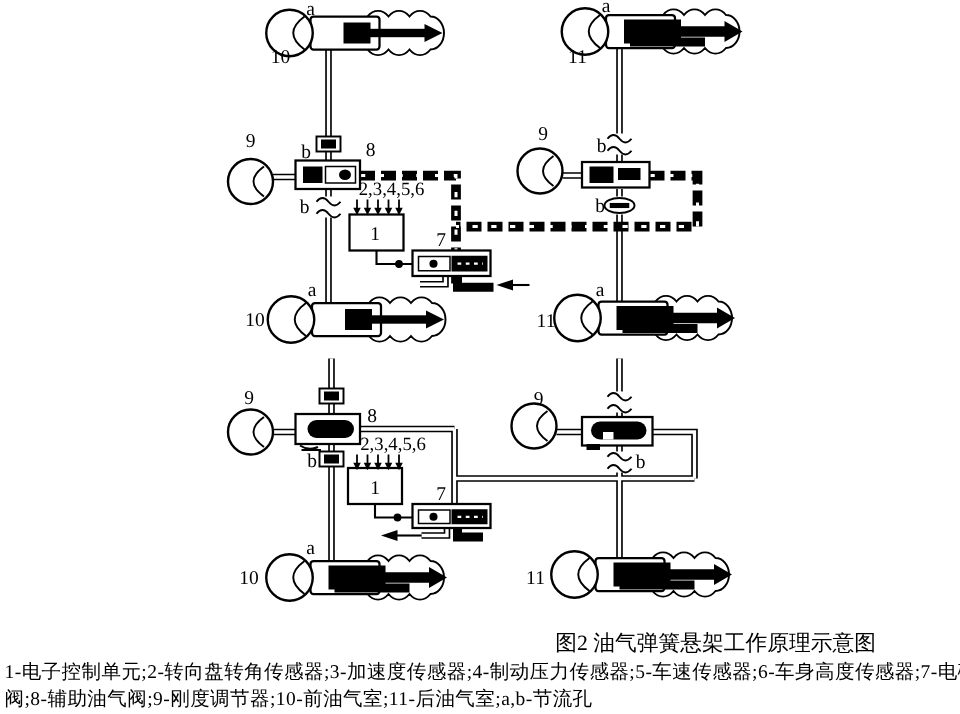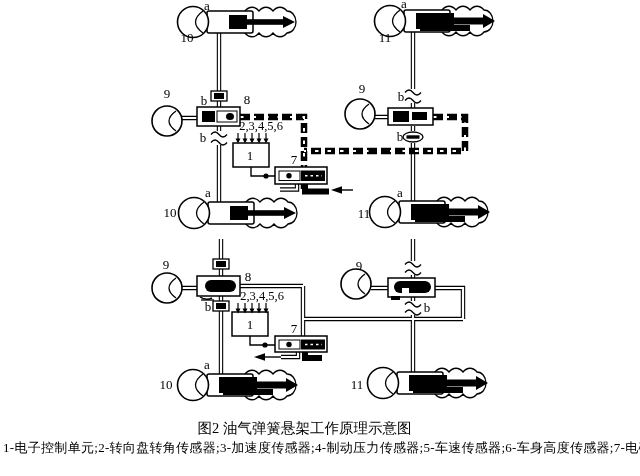--- a/index.html
+++ b/index.html
@@ -8,21 +8,21 @@
   svg{position:absolute;left:0;top:0;}
   .po{stroke:#000;stroke-width:4.4;fill:none;}
   .pi{stroke:#fff;stroke-width:2.2;fill:none;}
   .hp{stroke:#000;stroke-width:6.5;fill:none;stroke-dasharray:10 4;}
   .hpw{stroke:#fff;stroke-width:2;fill:none;stroke-dasharray:3.5 9;}
   .ln{stroke:#000;stroke-width:1.4;fill:none;}
   .blk{stroke:#000;stroke-width:6;fill:none;}
   .box{fill:#fff;stroke:#000;stroke-width:1.5;}
   .lbl{font:13px "Liberation Serif","DejaVu Serif",serif;fill:#000;text-anchor:middle;}
   .lbs{font:12.5px "Liberation Serif","DejaVu Serif",serif;fill:#000;text-anchor:middle;}
-  .caption{position:absolute;top:419px;left:0;width:584px;text-align:center;text-indent:25px;
+  .caption{position:absolute;top:419px;left:0;width:584px;text-align:right;text-indent:25px;
            font-size:14.5px;white-space:nowrap;}
   .leg{position:absolute;left:3px;font-size:13px;white-space:nowrap;letter-spacing:.3px;}
   .leg1{top:439px;}
   .leg2{top:457px;}
 </style>
 </head>
 <body>
 
 <div id="page">
 <svg width="640" height="476" viewBox="0 0 640 476">
@@ -209,13 +209,14 @@
     <text class="lbl" x="359" y="270">9</text>
     <text class="lbl" x="427" y="312">b</text>
     <text class="lbl" x="207" y="369">a</text>
     <text class="lbl" x="166" y="389">10</text>
     <text class="lbl" x="357" y="389">11</text>
   </g>
 </svg>
 
 <div class="caption">图2  油气弹簧悬架工作原理示意图</div>
 <div class="leg leg1">1-电子控制单元;2-转向盘转角传感器;3-加速度传感器;4-制动压力传感器;5-车速传感器;6-车身高度传感器;7-电磁</div>
+<div class="leg leg2">阀;8-辅助油气阀;9-刚度调节器;10-前油气室;11-后油气室;a,b-节流孔</div>
 </div>
 
 </body></html>

